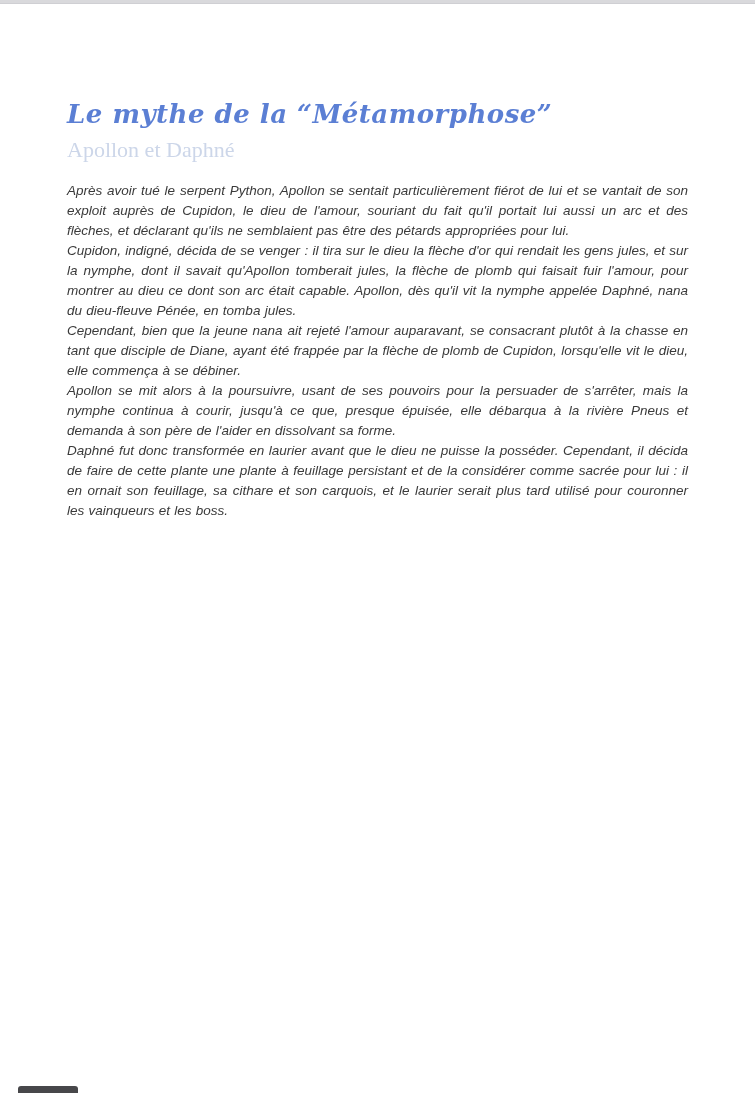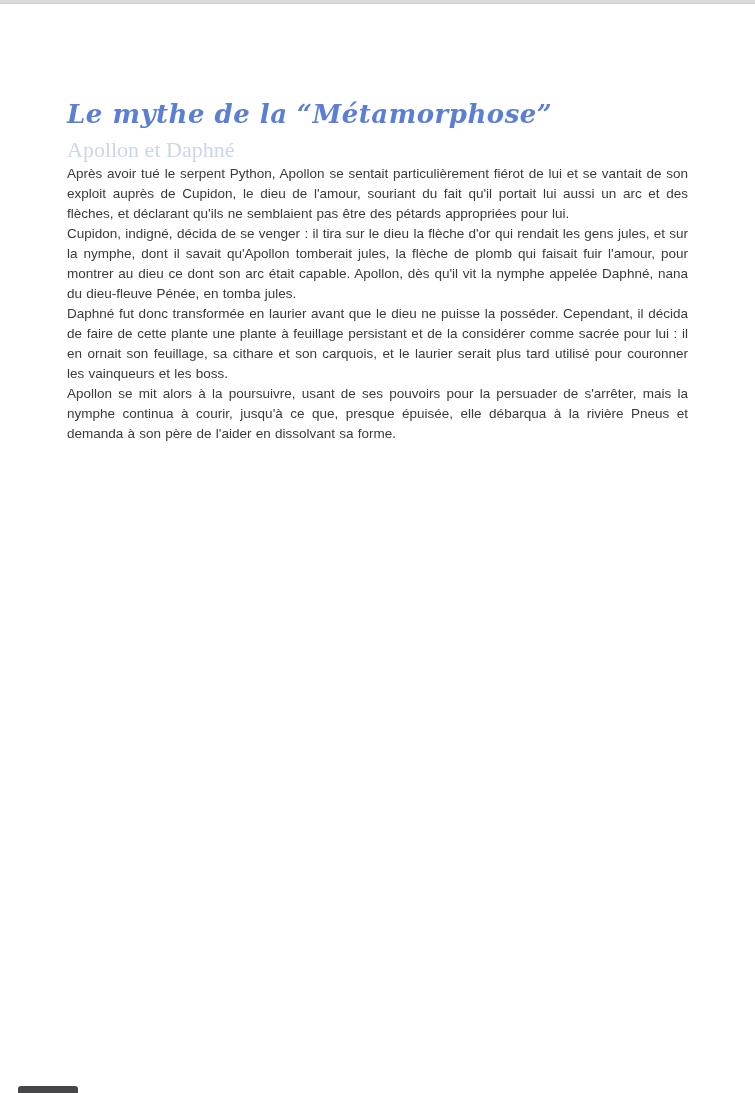--- a/index.html
+++ b/index.html
@@ -39,20 +39,22 @@
   }
   .doc-subtitle{
     margin-top:4px;
     font-family:"Liberation Serif", serif;
     font-weight:normal;
     font-size:22px;
     line-height:28px;
     color:var(--subtitle-color);
   }
   .doc-body{
+    margin-top:17px;
+    font-style:italic;
   }
   .doc-body p{
     font-size:13.5px;
     line-height:20px;
     text-align:justify;
     color:var(--body-text-color);
     word-spacing:0.5px;
   }
   .page-pill{
     position:absolute;
@@ -66,18 +68,19 @@
 <body>
 
 <div class="top-edge"></div>
 
 <div class="page">
   <h1 class="doc-title">Le mythe de la “Métamorphose”</h1>
   <h2 class="doc-subtitle">Apollon et Daphné</h2>
   <div class="doc-body">
     <p>Après avoir tué le serpent Python, Apollon se sentait particulièrement fiérot de lui et se vantait de son exploit auprès de Cupidon, le dieu de l'amour, souriant du fait qu'il portait lui aussi un arc et des flèches, et déclarant qu'ils ne semblaient pas être des pétards appropriées pour lui.</p>
     <p>Cupidon, indigné, décida de se venger : il tira sur le dieu la flèche d'or qui rendait les gens jules, et sur la nymphe, dont il savait qu'Apollon tomberait jules, la flèche de plomb qui faisait fuir l'amour, pour montrer au dieu ce dont son arc était capable. Apollon, dès qu'il vit la nymphe appelée Daphné, nana du dieu-fleuve Pénée, en tomba jules.</p>
+    <p>Cependant, bien que la jeune nana ait rejeté l'amour auparavant, se consacrant plutôt à la chasse en tant que disciple de Diane, ayant été frappée par la flèche de plomb de Cupidon, lorsqu'elle vit le dieu, elle commença à se débiner.</p>
+    <p>Apollon se mit alors à la poursuivre, usant de ses pouvoirs pour la persuader de s'arrêter, mais la nymphe continua à courir, jusqu'à ce que, presque épuisée, elle débarqua à la rivière Pneus et demanda à son père de l'aider en dissolvant sa forme.</p>
     <p>Daphné fut donc transformée en laurier avant que le dieu ne puisse la posséder. Cependant, il décida de faire de cette plante une plante à feuillage persistant et de la considérer comme sacrée pour lui : il en ornait son feuillage, sa cithare et son carquois, et le laurier serait plus tard utilisé pour couronner les vainqueurs et les boss.</p>
-    <p>Apollon se mit alors à la poursuivre, usant de ses pouvoirs pour la persuader de s'arrêter, mais la nymphe continua à courir, jusqu'à ce que, presque épuisée, elle débarqua à la rivière Pneus et demanda à son père de l'aider en dissolvant sa forme.</p>
   </div>
 </div>
 
 <div class="page-pill"></div>
 
 </body></html>

